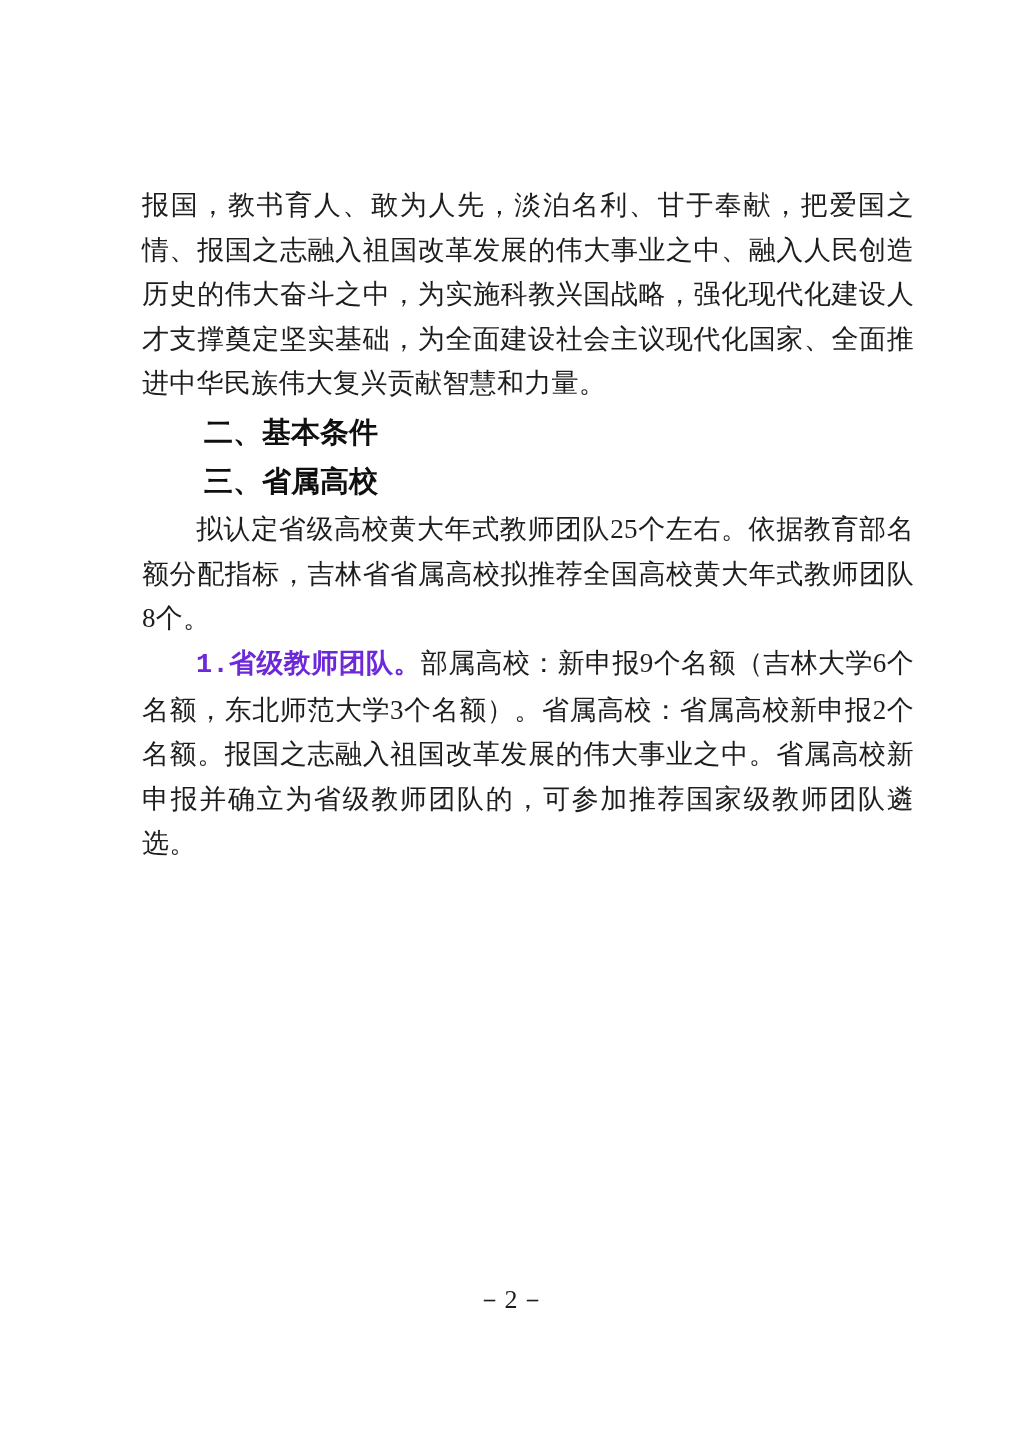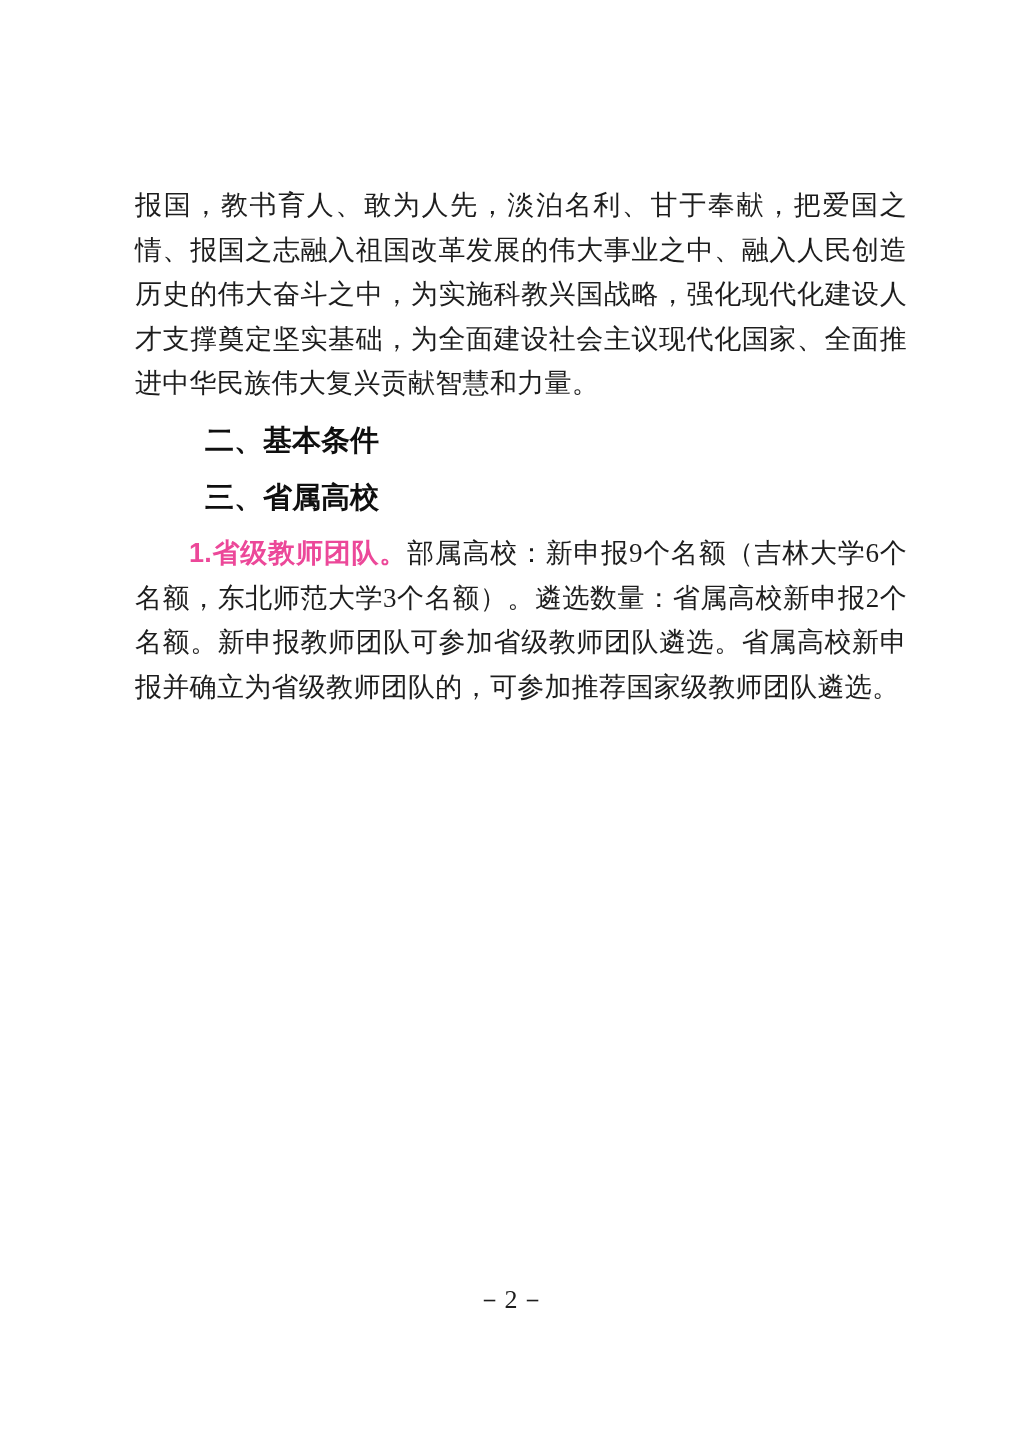--- a/index.html
+++ b/index.html
@@ -10,48 +10,48 @@
     position: relative;
     width: 1024px;
     height: 1448px;
     background: #ffffff;
     color: #1d1d1d;
     font-family: "Liberation Serif", "DejaVu Serif", serif;
     overflow: hidden;
   }
   .doc-body {
     position: absolute;
-    left: 135px;
+    left: 142px;
     top: 183px;
     width: 772px;
   }
   .para {
     margin: 0;
     font-size: 27px;
     line-height: 44.6px;
     text-align: justify;
     text-justify: inter-character;
     letter-spacing: 0.3px;
   }
   .para.indent {
     text-indent: 2em;
   }
   .heading {
-    margin: 12px;
+    margin: 4px;
     font-size: 29px;
     line-height: 44.6px;
     text-indent: 2em;
     font-weight: 700;
     color: #0f0f0f;
     font-family: "Liberation Sans", "DejaVu Sans", sans-serif;
   }
   .bold-lead {
     font-weight: 700;
-    color: #ec4899;
-    font-family: Liberation Sans, sans-serif;
+    color: #6d28d9;
+    font-family: Liberation Mono, monospace;
   }
   .page-number {
     position: absolute;
     top: 1283px;
     left: 0;
     width: 100%;
     text-align: center;
     font-size: 26px;
     line-height: 34px;
     color: #1d1d1d;
@@ -59,16 +59,17 @@
   }
 </style>
 </head>
 <body>
 
 <div>
   <div class="doc-body">
       <p class="para">报国，教书育人、敢为人先，淡泊名利、甘于奉献，把爱国之情、报国之志融入祖国改革发展的伟大事业之中、融入人民创造历史的伟大奋斗之中，为实施科教兴国战略，强化现代化建设人才支撑奠定坚实基础，为全面建设社会主议现代化国家、全面推进中华民族伟大复兴贡献智慧和力量。</p>
       <div class="heading">二、基本条件</div>
       <div class="heading">三、省属高校</div>
-      <p class="para indent"><span class="bold-lead">1.省级教师团队。</span><span>部属高校：新申报9个名额（吉林大学6个名额，东北师范大学3个名额）。遴选数量：省属高校新申报2个名额。新申报教师团队可参加省级教师团队遴选。省属高校新申报并确立为省级教师团队的，可参加推荐国家级教师团队遴选。</span></p>
+      <p class="para indent">拟认定省级高校黄大年式教师团队25个左右。依据教育部名额分配指标，吉林省省属高校拟推荐全国高校黄大年式教师团队8个。</p>
+      <p class="para indent"><span class="bold-lead">1.省级教师团队。</span><span>部属高校：新申报9个名额（吉林大学6个名额，东北师范大学3个名额）。省属高校：省属高校新申报2个名额。报国之志融入祖国改革发展的伟大事业之中。省属高校新申报并确立为省级教师团队的，可参加推荐国家级教师团队遴选。</span></p>
     </div>
   <div class="page-number">－2－</div>
 </div>
 
 </body></html>

